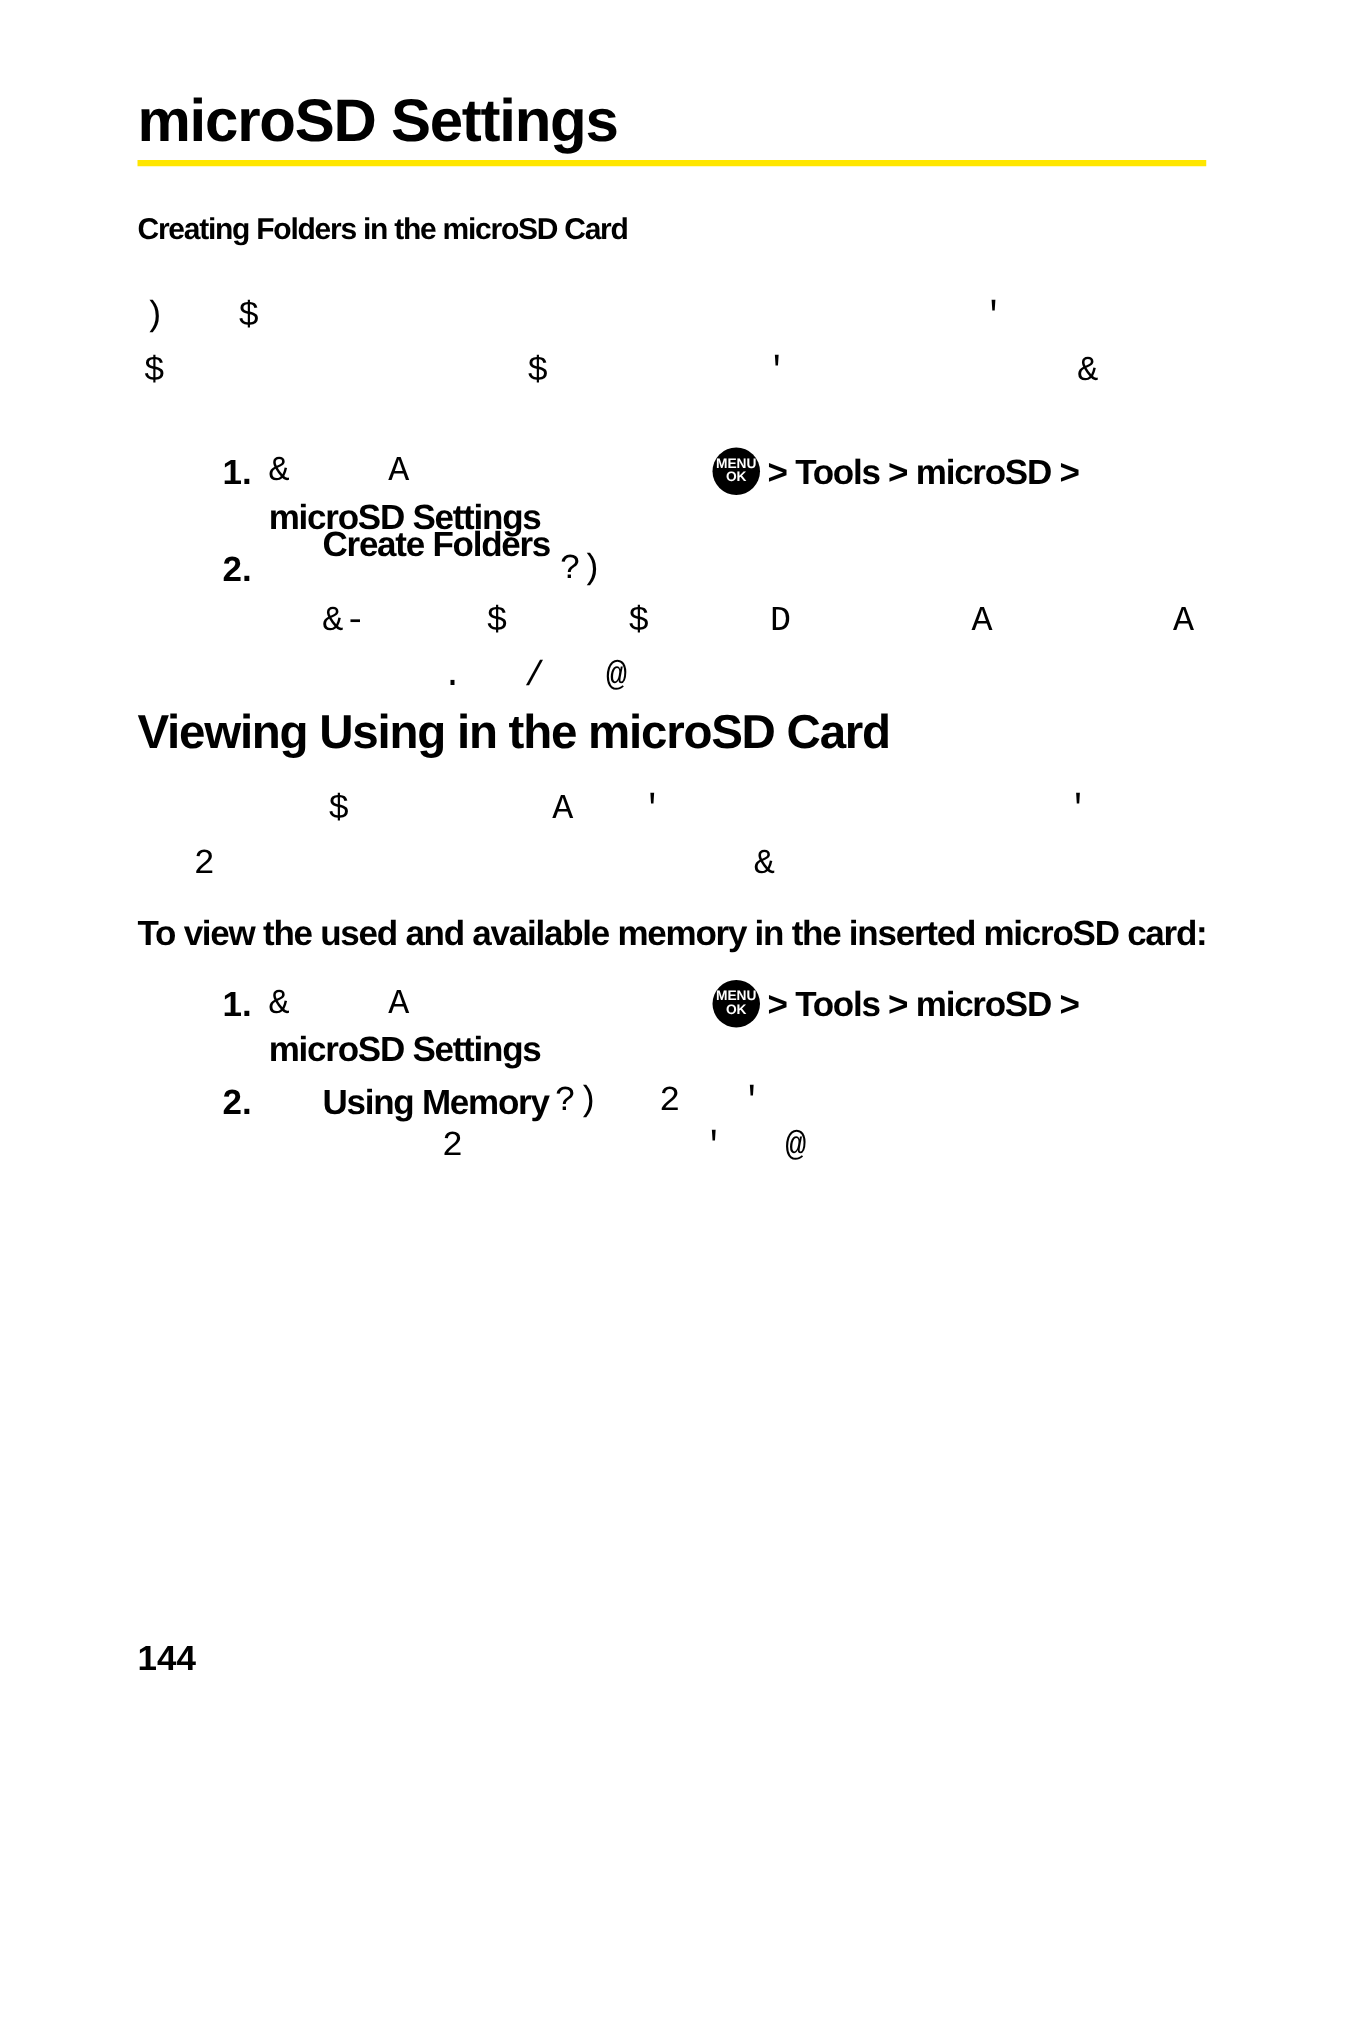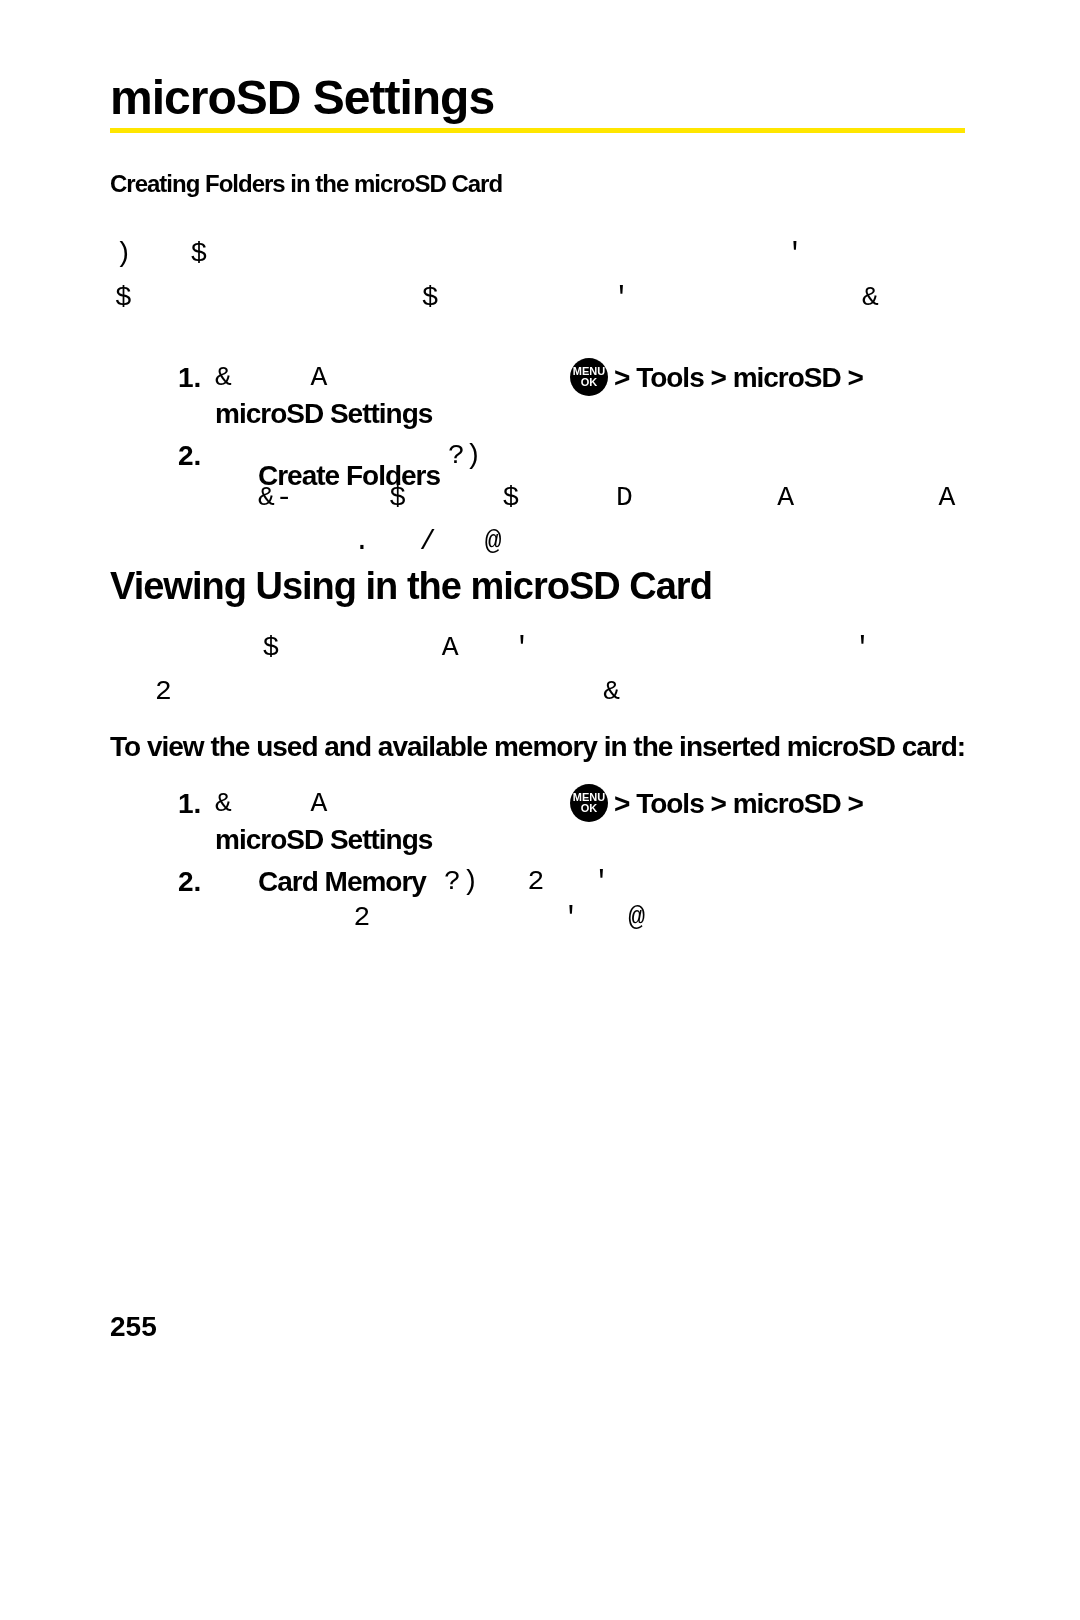--- a/index.html
+++ b/index.html
@@ -119,21 +119,21 @@
   .step1-2 {
     position: absolute;
     left: 178px;
     top: 440px;
     font-weight: 900;
     font-size: 28px;
   }
   .step1-2-bold {
     position: absolute;
     left: 258px;
-    top: 460px;
+    top: 420px;
     font-weight: 900;
     font-size: 28px;
     letter-spacing: -1px;
     font-stretch: condensed;
   }
   .step1-2-tail {
     position: absolute;
     left: 448px;
     top: 440px;
     font-size: 28px;
@@ -313,19 +313,19 @@
 <div class="prompt2">To view the used and available memory in the inserted microSD card:</div>
 
 <div class="step2-1">1.</div>
 <div class="step2-1-body">     &amp;    A</div>
 <div class="badge2" style="white-space: pre;">MENU
 OK</div>
 <div class="path2">&gt; Tools &gt; microSD &gt;</div>
 <div class="path2b">microSD Settings</div>
 
 <div class="step2-2">2.</div>
-<div class="step2-2-bold">Card Memory</div>
+<div class="step2-2-bold">Using Memory</div>
 <div class="step2-2-tail">?)        2    '</div>
 <div class="step2-2-body" style="white-space: pre;">  2    ' @</div>
 
-<div class="footer-no">255</div>
+<div class="footer-no">144</div>
 
 </div>
 
 </body></html>

